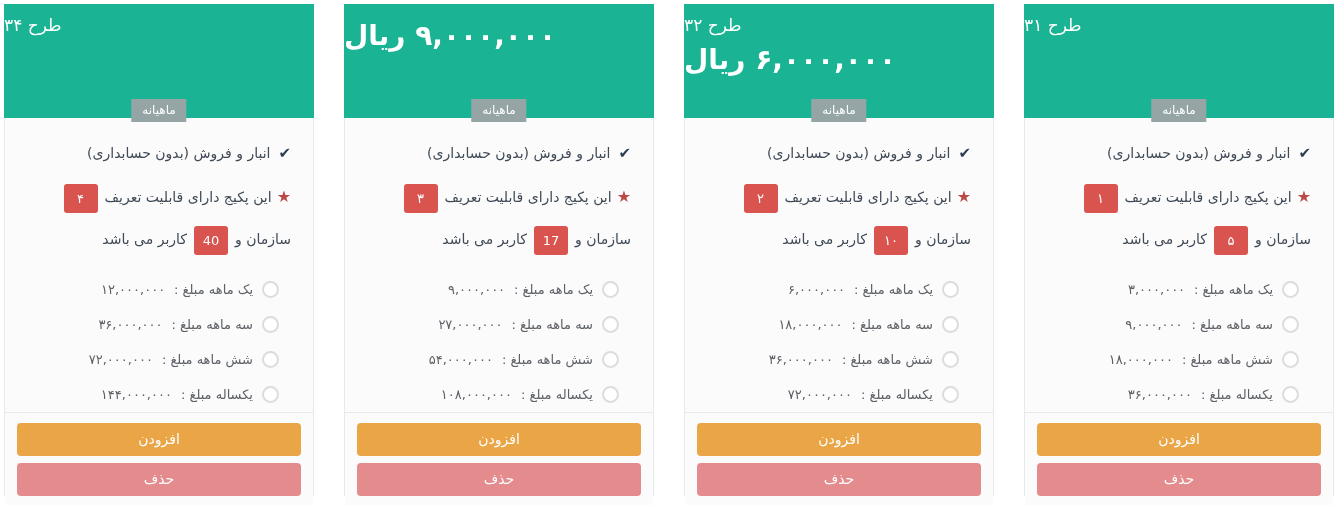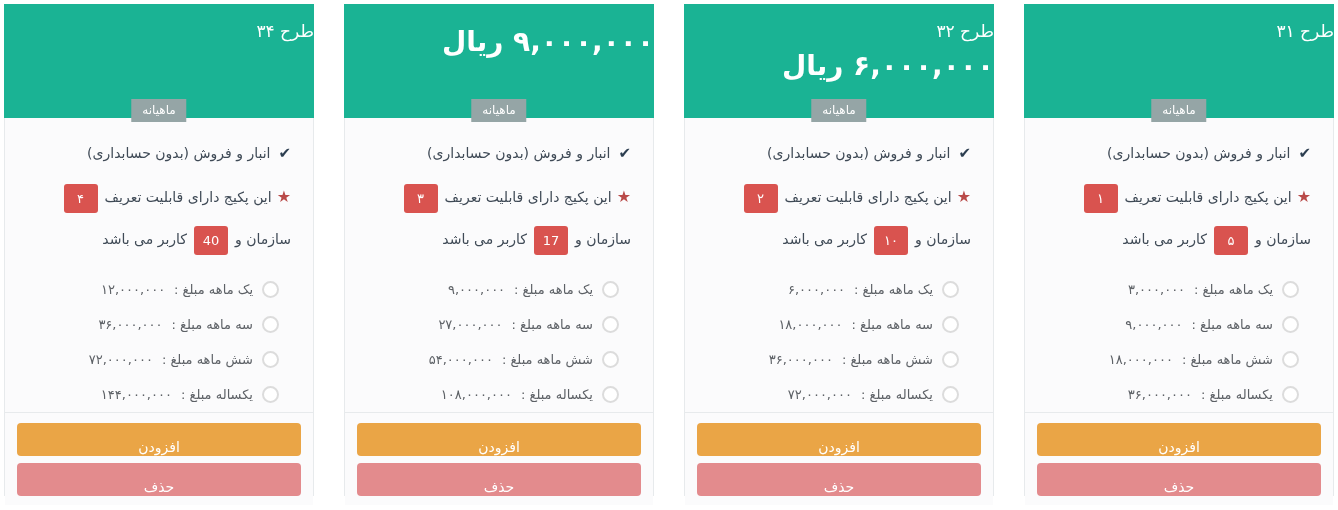--- a/index.html
+++ b/index.html
@@ -24,23 +24,23 @@
   }
   .cards-row{
     display:flex;direction:rtl;gap:30px;padding:4px 4px 0 4px;align-items:stretch;
   }
   .card{
     flex:1 1 0;height:492px;display:flex;flex-direction:column;
     border:1px solid var(--card-border);background:var(--card-body-bg);
     position:relative;
   }
   .card-header{
-    background:var(--header-bg);color:#ffffff;text-align:right;
+    background:var(--header-bg);color:#ffffff;text-align:left;
     height:114px;flex:none;margin:-1px -1px 0 -1px;position:relative;
-    padding-top:15px;
+    padding-top:9px;
   }
   .plan-title{font-size:17px;line-height:24px;}
   .plan-price{font-size:28px;font-weight:bold;line-height:40px;margin-top:3px;}
   .period-badge{
     position:absolute;bottom:-4px;left:50%;transform:translateX(-50%);
     background:var(--period-badge-bg);color:#ffffff;font-size:12px;
     padding:4px 11px;line-height:15px;white-space:nowrap;margin-top:44px;
   }
   .card-body{padding:24px 22px 0 16px;flex:none;}
   .feature-check{
@@ -67,21 +67,21 @@
     background:#ffffff;flex:none;
   }
   .opt-amount{color:var(--option-text);}
   .card-footer{
     margin-top:auto;border-top:1px solid var(--card-border);
     padding:10px 12px 9px 12px;background:var(--card-body-bg);
   }
   .btn{
     display:block;width:100%;height:33px;border:none;border-radius:4px;
     color:#ffffff;font-size:14px;font-family:"DejaVu Sans", sans-serif;
-    cursor:pointer;line-height:33px;padding:8px;text-align:center;
+    cursor:pointer;line-height:33px;padding:0;text-align:center;
   }
   .btn-add{background:var(--add-button-bg);margin-bottom:7px;}
   .btn-delete{background:var(--delete-button-bg);}
 </style>
 </head>
 <body>
 
 <main class="cards-row">
   <section class="card">
     <header class="card-header">

